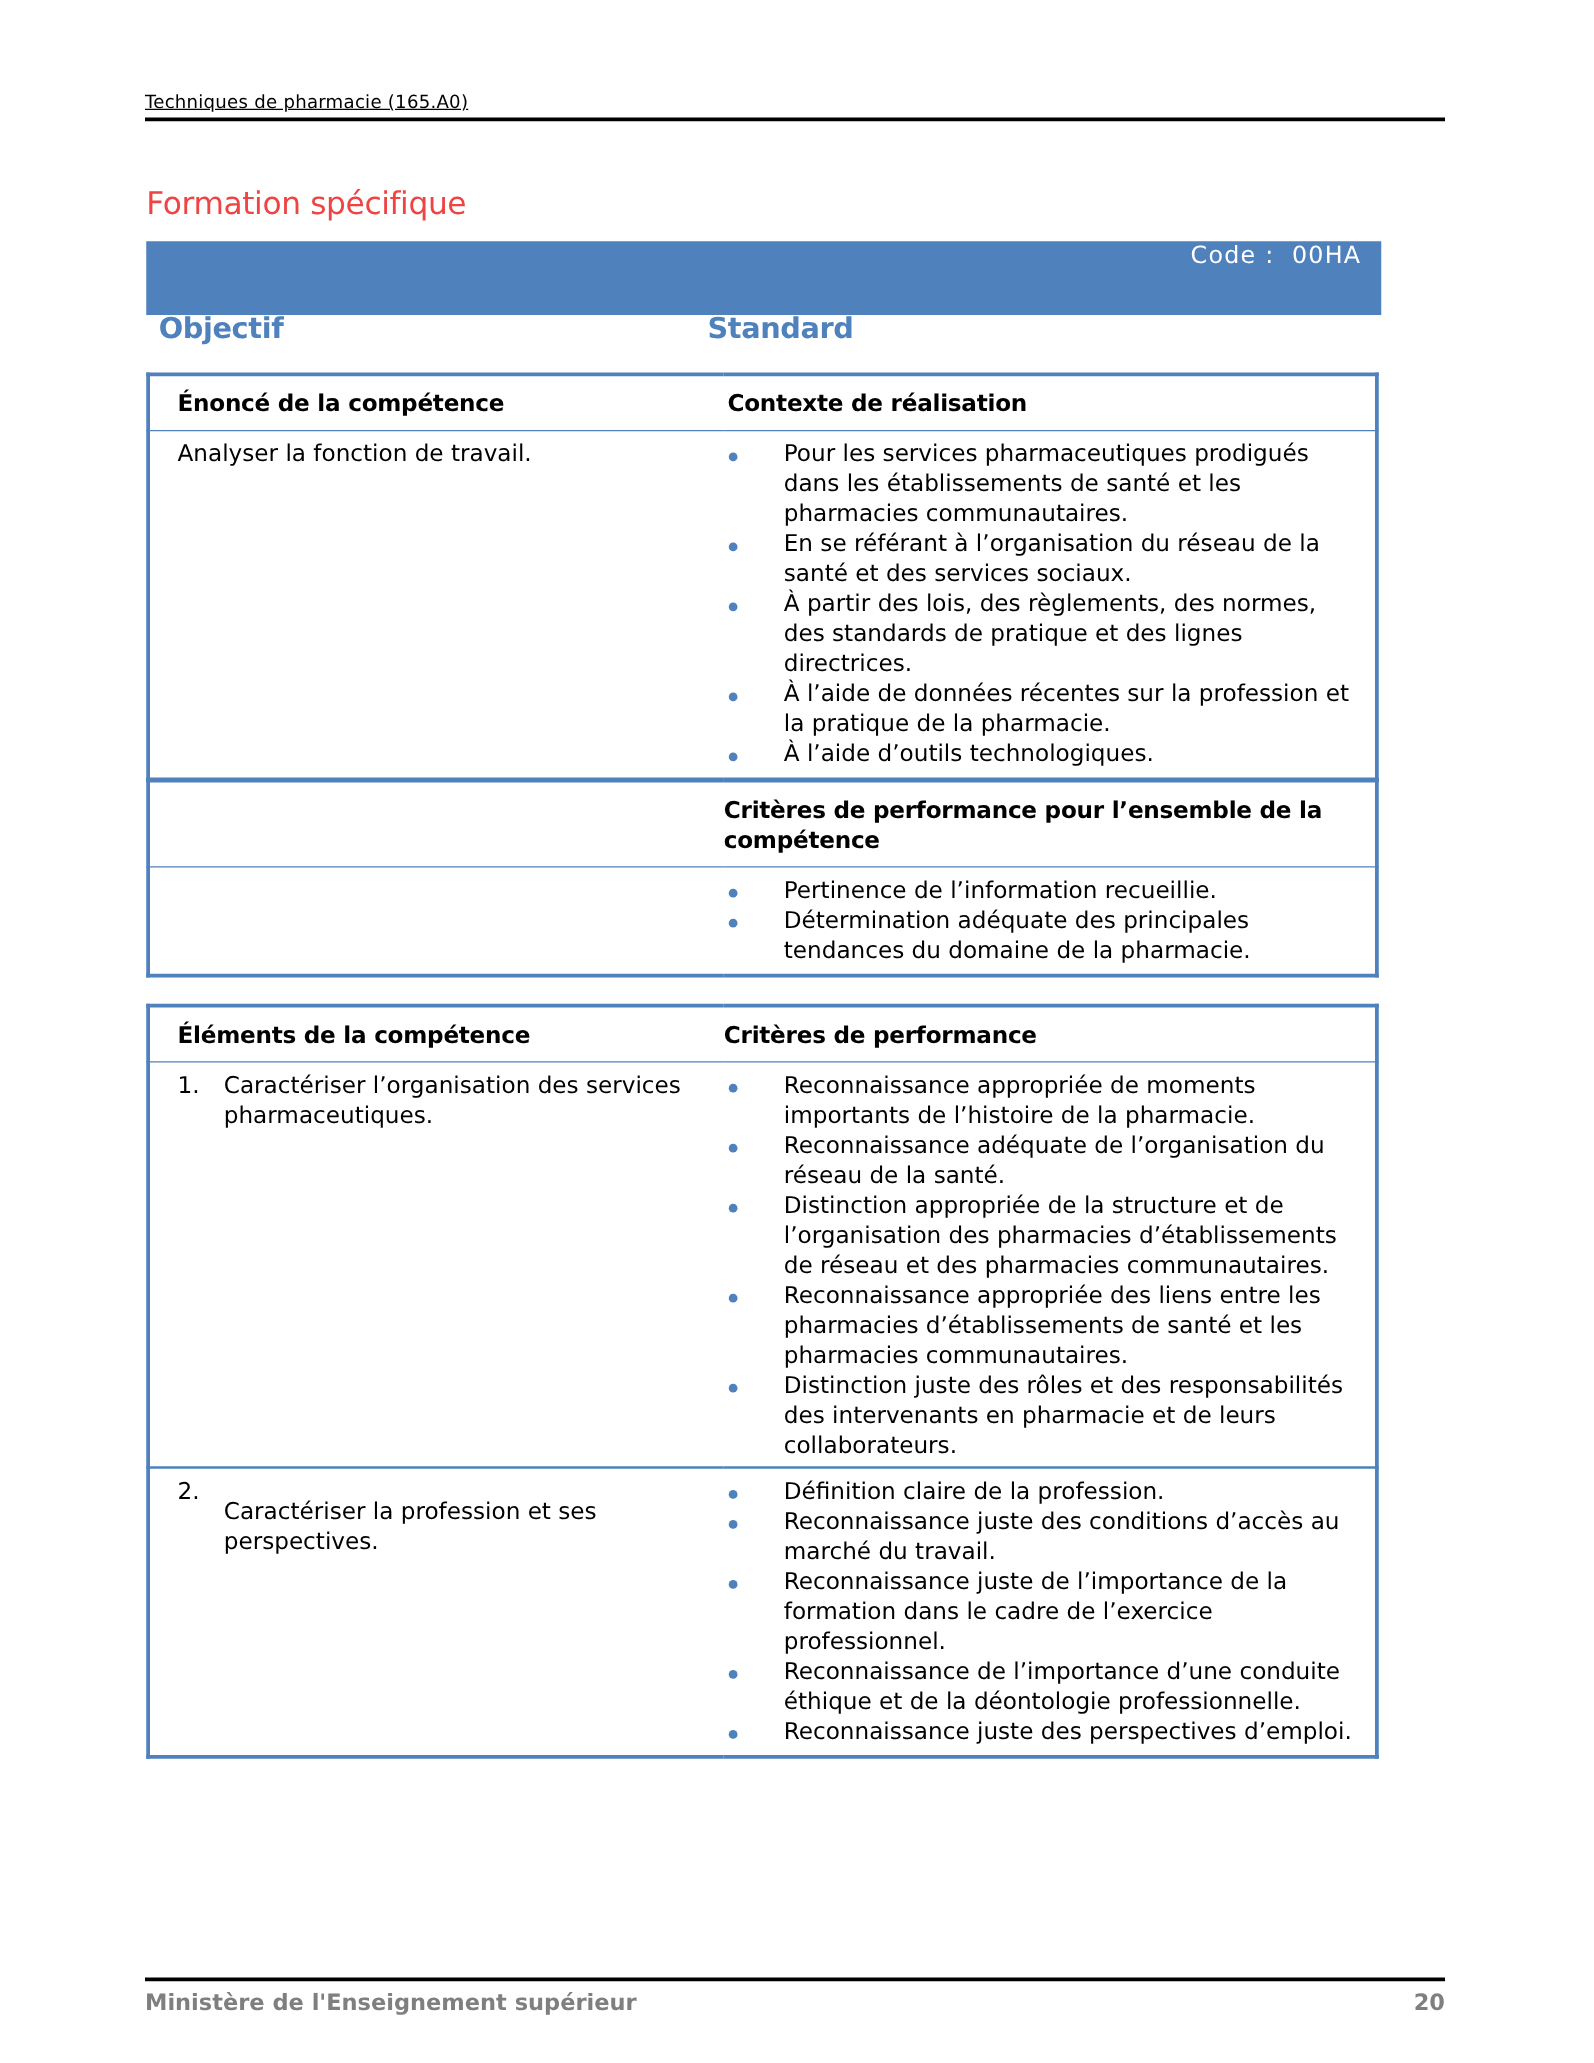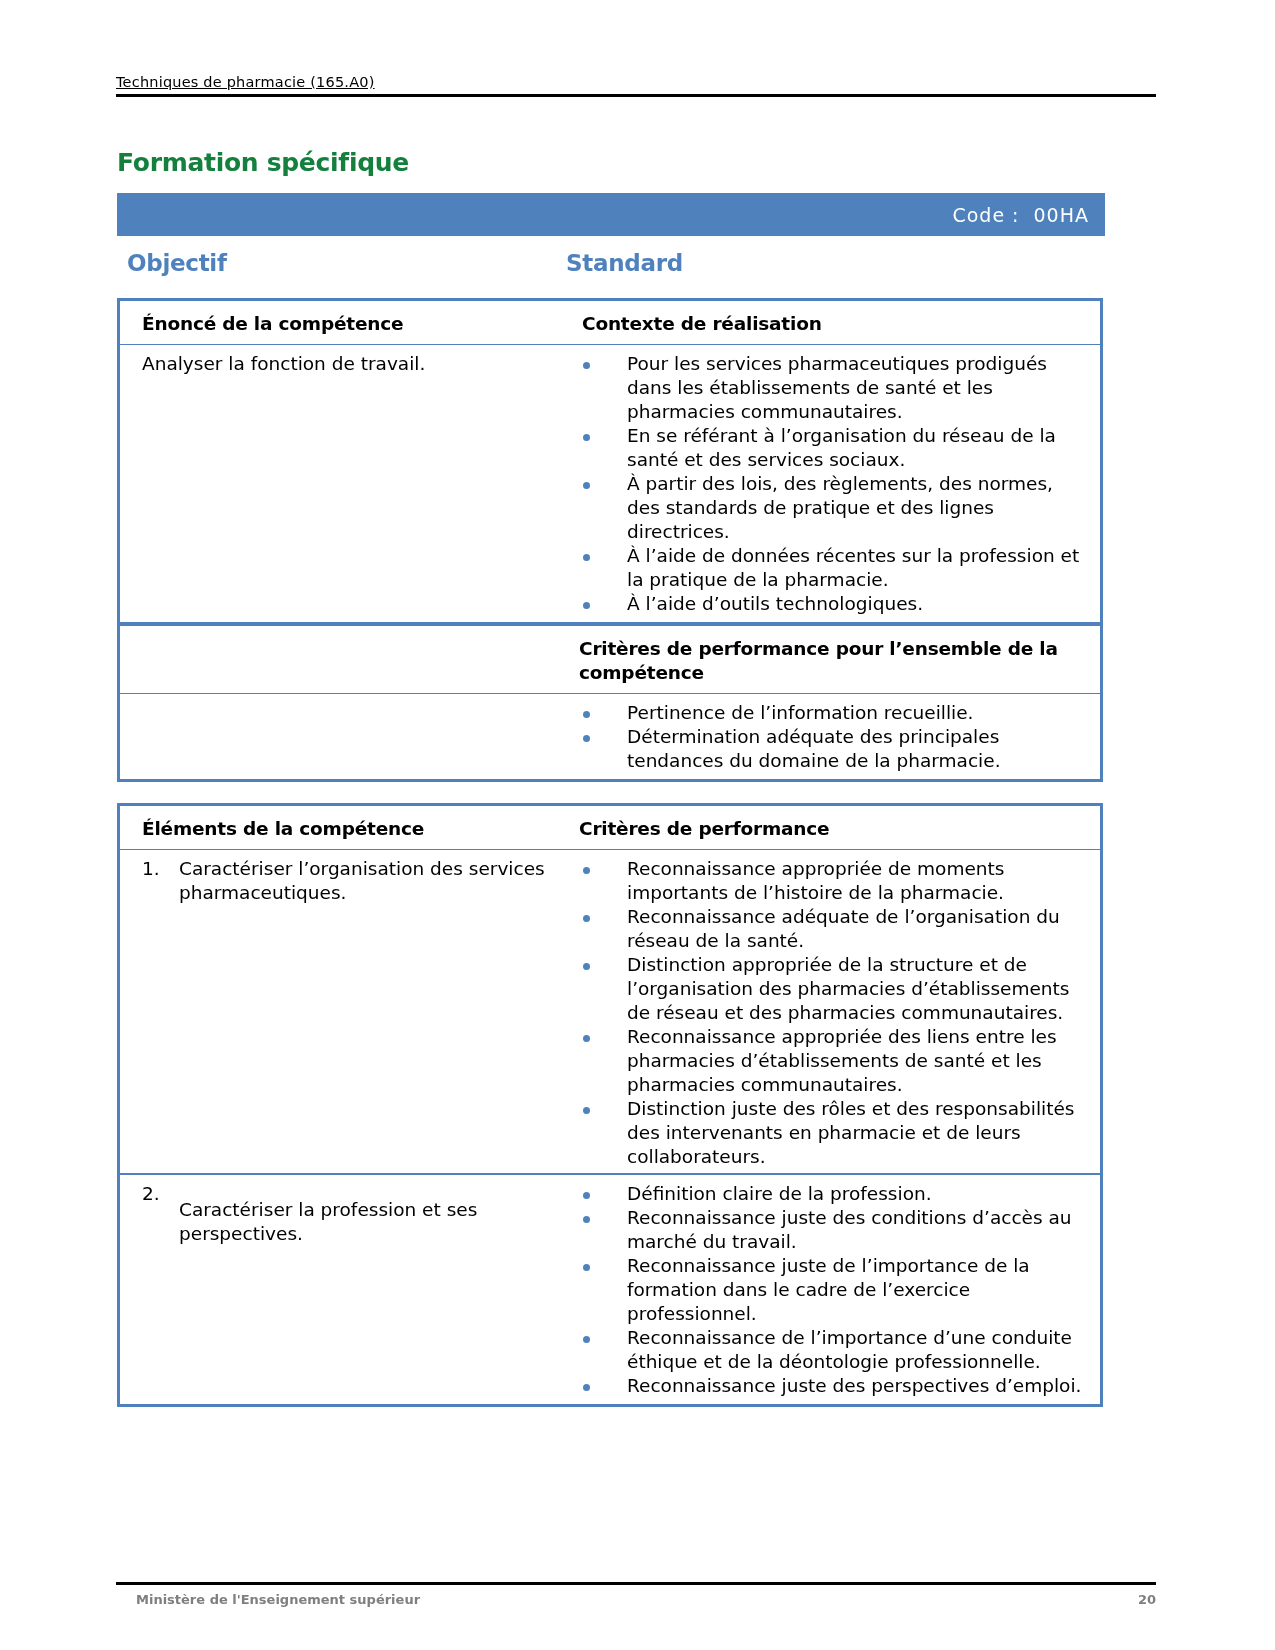--- a/index.html
+++ b/index.html
@@ -1,24 +1,24 @@
 <!DOCTYPE html>
 <html><head>
   <meta charset="utf-8">
   <style>
     html, body { margin: 0; padding: 0; background: #ffffff; }
     body { width: 1275px; height: 1650px; position: relative; overflow: hidden;
            font-family: "DejaVu Sans", sans-serif; color: #000; }
     .page-header { position: absolute; left: 116px; top: 74px; width: 1040px; }
     .page-header .hdr-text { font-size: 14.5px; letter-spacing: 0.2px; text-decoration: underline; }
     .page-header .hdr-rule { margin-top: 4px; height: 3px; background: #000; }
-    .section-title { position: absolute; left: 117px; top: 148px; font-size: 25px; font-weight: bold;
-                     color: #15803d; letter-spacing: -0.3px; }
-    .code-bar { position: absolute; left: 117px; top: 193px; width: 988px; height: 43px; background: #4f81bd;
-                color: #fff; font-size: 19px; display: flex; align-items: center; justify-content: flex-end;
+    .section-title { position: absolute; left: 117px; top: 148px; font-size: 25px; font-weight: normal;
+                     color: #ef4444; letter-spacing: -0.3px; }
+    .code-bar { position: absolute; left: 117px; top: 193px; width: 988px; height: 59px; background: #4f81bd;
+                color: #fff; font-size: 19px; display: flex; align-items: flex-start; justify-content: flex-end;
                 box-sizing: border-box; padding-right: 16px; letter-spacing: 1px; }
     .code-bar .code-label { margin-right: 14px; }
     .col-heads { position: absolute; top: 250px; left: 117px; width: 988px; font-size: 23px; font-weight: bold;
                  color: #4f81bd; }
     .col-heads .objectif { position: absolute; left: 10px; letter-spacing: -0.3px; }
     .col-heads .standard { position: absolute; left: 449px; letter-spacing: -0.3px; }
     table.comp { position: absolute; left: 117px; width: 986px; border-collapse: collapse;
                  border: 3px solid #4f81bd; font-size: 18.5px; line-height: 24px; }
     table.comp td { vertical-align: top; padding: 0; }
     table.comp td.left { width: 437px; padding-left: 22px; }
@@ -27,22 +27,22 @@
     table.comp tr.body td { padding-top: 7px; padding-bottom: 4px; }
     table.comp tr.sep td { border-top: 2px solid #4f81bd; }
     ul.bullets { list-style: none; margin: 0; padding: 0; }
     ul.bullets li { position: relative; padding-left: 48px; margin: 0; }
     ul.bullets li .dot { position: absolute; left: 4px; top: 10px; width: 7px; height: 7px; border-radius: 50%;
                          background: #4f81bd; }
     .numbered { display: flex; }
     .numbered .num { width: 37px; flex: none; }
     .footer { position: absolute; left: 116px; top: 1582px; width: 1040px; }
     .footer .ftr-rule { height: 3px; background: #000; }
-    .footer .ftr-row { margin-top: 7px; display: flex; justify-content: space-between; font-size: 13px;
-                       font-weight: bold; color: #7f7f7f; margin-left: 20px; }
+    .footer .ftr-row { margin-top: 7px; display: flex; justify-content: space-between; font-size: 18px;
+                       font-weight: bold; color: #7f7f7f; }
   </style>
 </head>
 <body>
 
 <div class="page-header">
   <div class="hdr-text">Techniques de pharmacie (165.A0)</div>
   <div class="hdr-rule"></div>
 </div>
 
 <div class="section-title">Formation spécifique</div>

